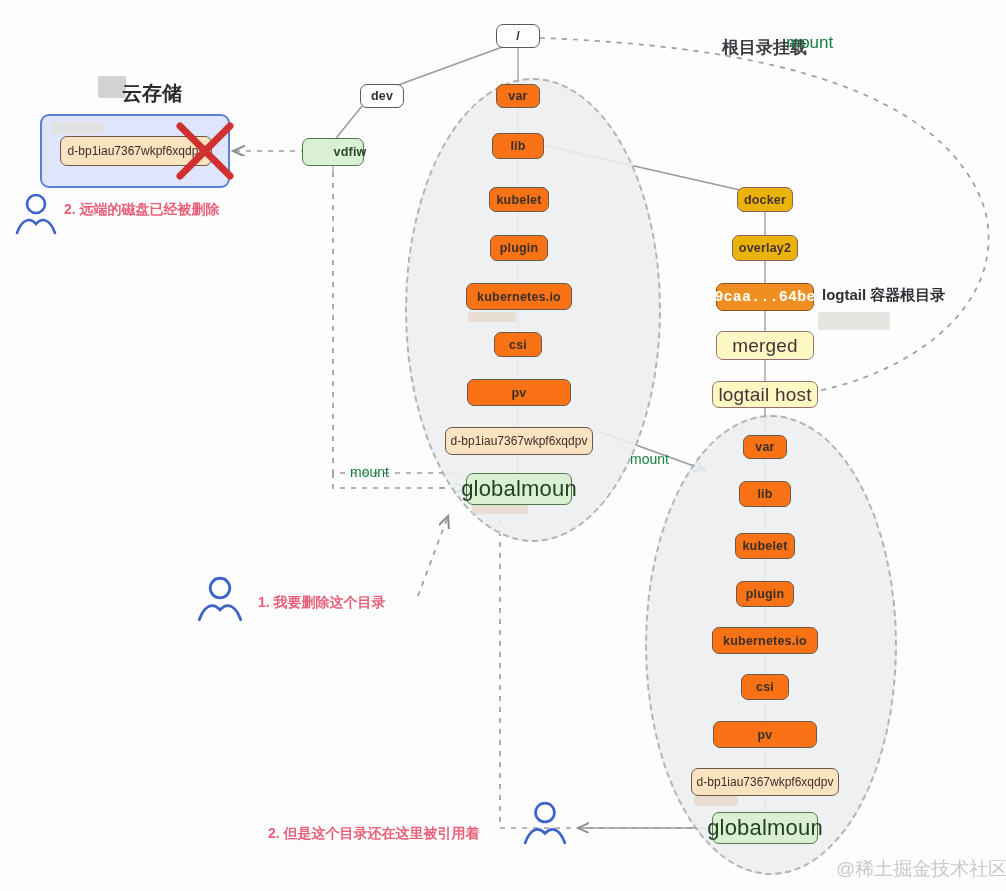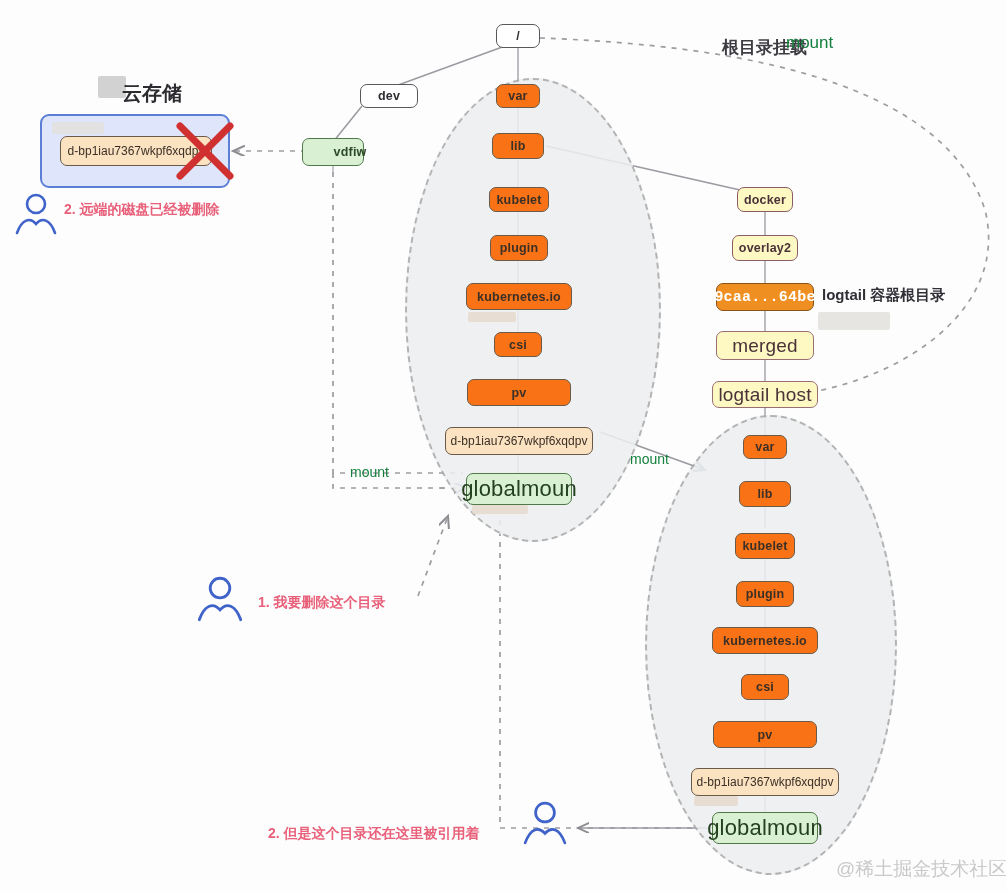--- a/index.html
+++ b/index.html
@@ -55,21 +55,21 @@
     color: #2d4a28;
   }
   .node.green-big {
     background: #d9f0d3;
     border-color: #4f7a48;
     color: #23401f;
     font-weight: normal;
     font-size: 22px;
   }
   .node.pink {
-    background: #fef9c3;
+    background: #eab308;
     border-color: #8a5c65;
     color: #4a3238;
   }
   .node.pink-lite {
     background: #fef9c3;
     border-color: #9b6e74;
     color: #4a3238;
     font-weight: normal;
     font-size: 19px;
   }
@@ -241,21 +241,21 @@
   <div class="redact soft" style="left:52px; top:122px; width:52px; height:12px;"></div>
 
   <div class="node path" style="left:60px; top:136px; width:152px; height:30px;">d-bp1iau7367wkpf6xqdpv</div>
 
   <svg class="person" style="left:174px; top:120px; width:62px; height:62px;" viewBox="0 0 62 62" xmlns="http://www.w3.org/2000/svg">
     <path d="M6,6 L56,56 M56,6 L6,56" stroke="#d03030" stroke-width="7" stroke-linecap="round" fill="none"></path>
   </svg>
 
   <div class="node plain" style="left:496px; top:24px; width:44px; height:24px;">/</div>
 
-  <div class="node plain" style="left:360px; top:84px; width:58px; height:24px;text-align:right;">dev</div>
+  <div class="node plain" style="left:360px; top:84px; width:44px; height:24px;text-align:right;">dev</div>
 
   <div class="node green" style="left:302px; top:138px; width:62px; height:28px;padding-left:34px;">vdfiw</div>
 
   <div class="node" style="left:496px; top:84px; width:44px; height:24px;">var</div>
   <div class="node" style="left:492px; top:133px; width:52px; height:26px;">lib</div>
   <div class="node" style="left:489px; top:187px; width:60px; height:25px;">kubelet</div>
   <div class="node" style="left:490px; top:235px; width:58px; height:26px;">plugin</div>
   <div class="node" style="left:466px; top:283px; width:106px; height:27px;">kubernetes.io</div>
   <div class="redact warm" style="left:468px; top:312px; width:48px; height:10px;"></div>
   <div class="node" style="left:494px; top:332px; width:48px; height:25px;">csi</div>

